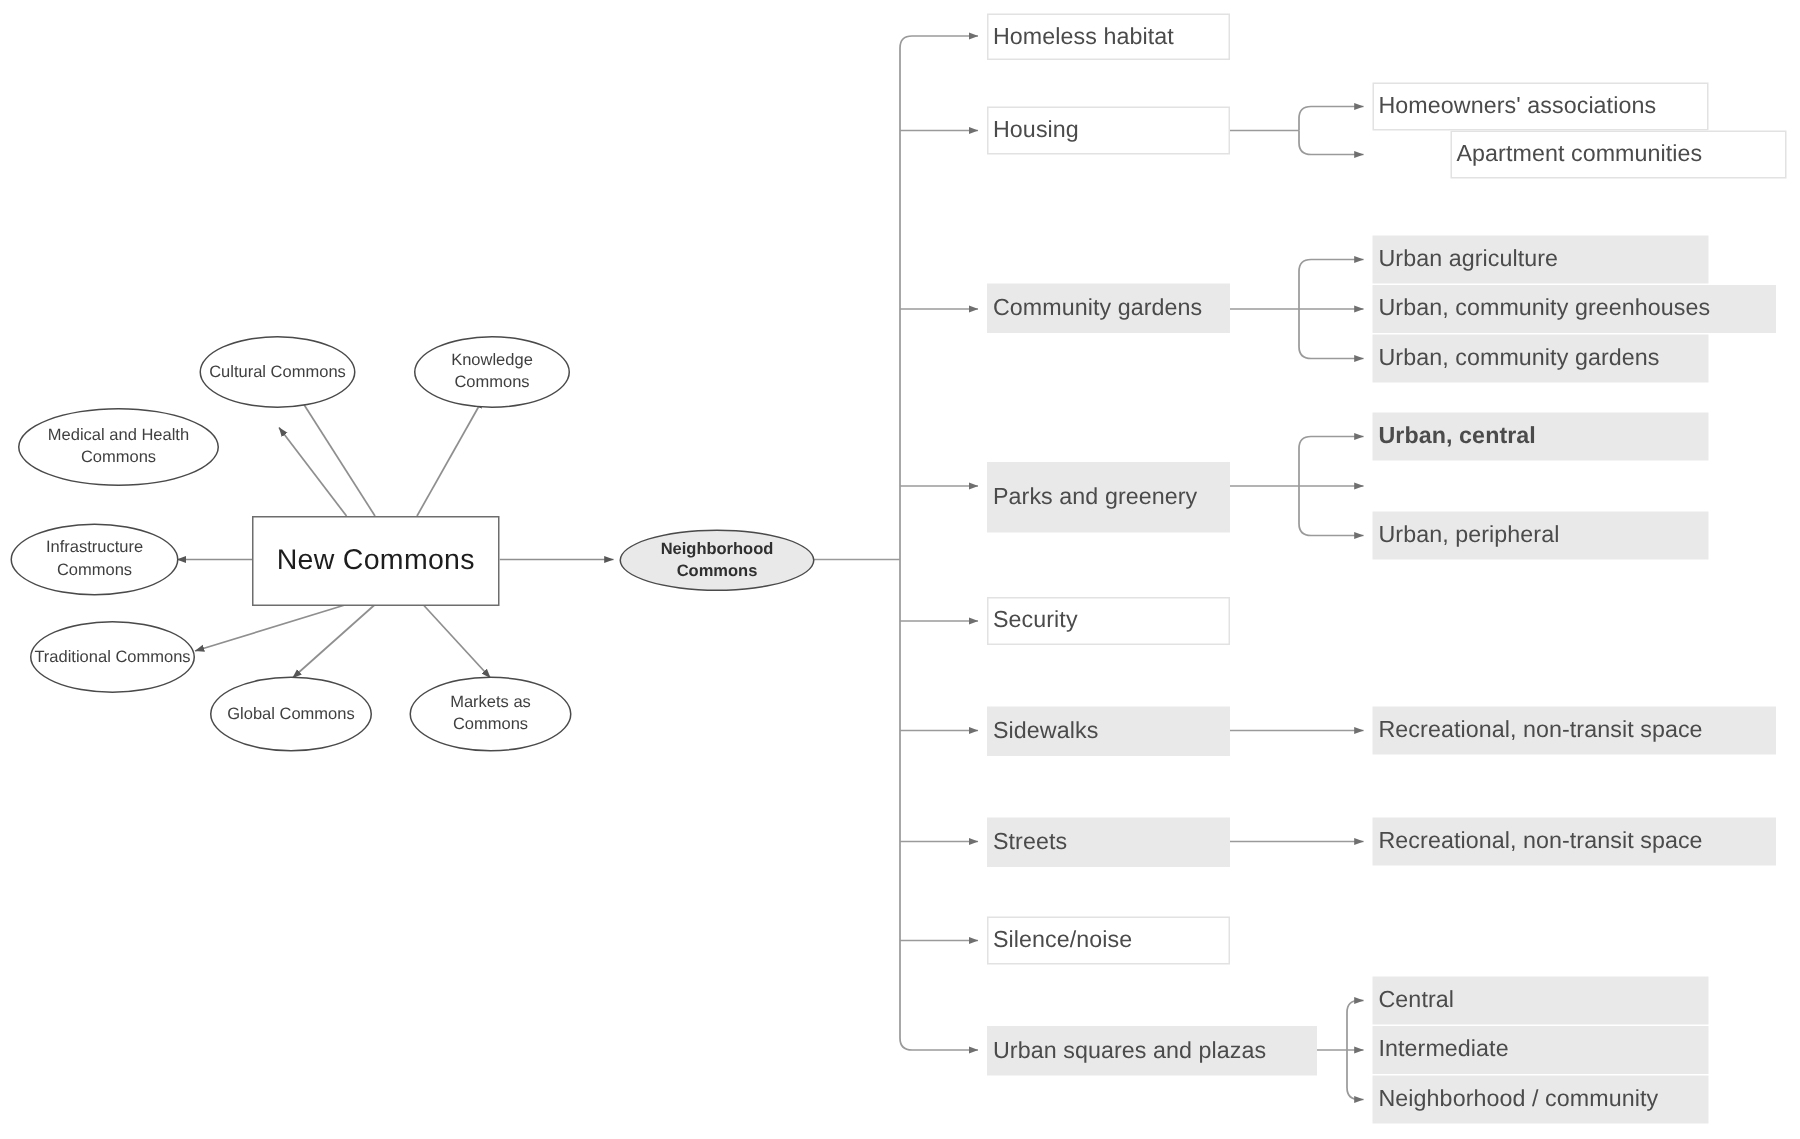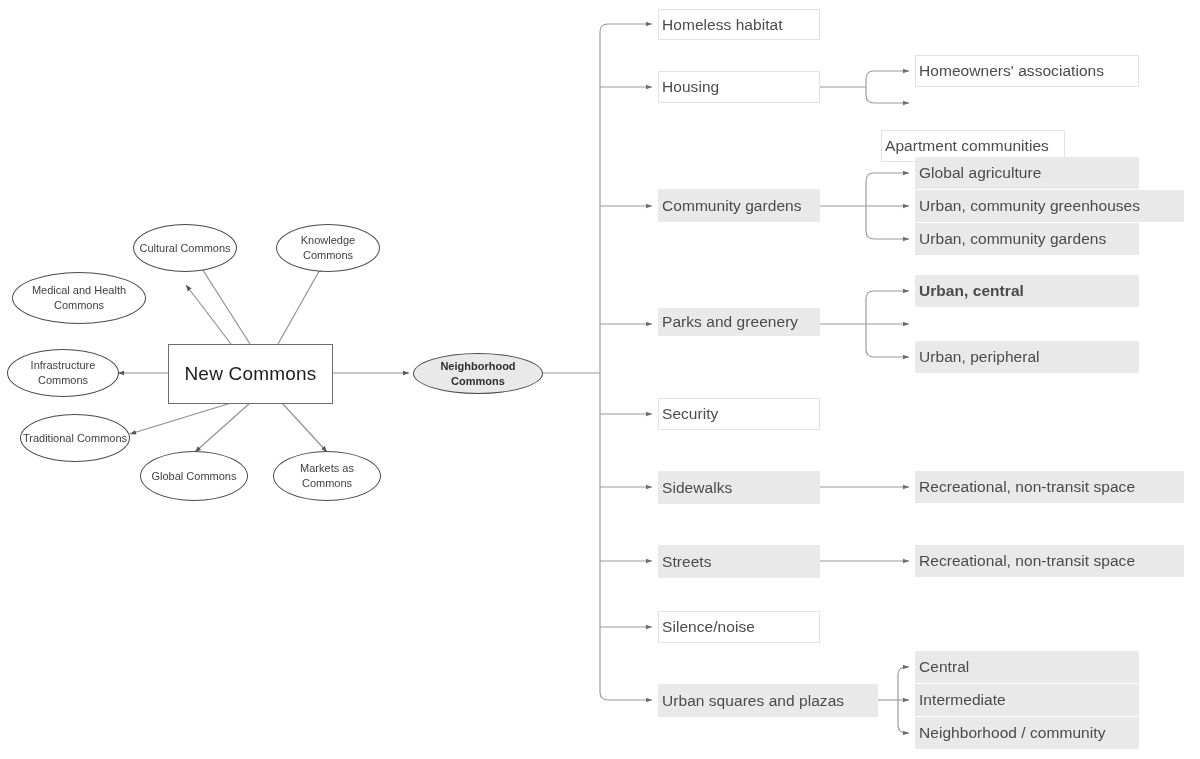--- a/index.html
+++ b/index.html
@@ -125,37 +125,37 @@
   <div class="ellipse filled" style="left:413px;top:353px;width:130px;height:41px;">
     <span>Neighborhood Commons</span>
   </div>
 
   <div class="node boxed" style="left:658px;top:9px;width:162px;height:31px;">Homeless habitat</div>
 
   <div class="node boxed" style="left:658px;top:71px;width:162px;height:32px;">Housing</div>
 
   <div class="node shaded" style="left:658px;top:189px;width:162px;height:33px;">Community gardens</div>
 
-  <div class="node shaded" style="left:658px;top:308px;width:162px;height:28px;">Parks and greenery</div>
+  <div class="node shaded" style="left:658px;top:308px;width:162px;height:47px;">Parks and greenery</div>
 
   <div class="node boxed" style="left:658px;top:398px;width:162px;height:32px;">Security</div>
 
   <div class="node shaded" style="left:658px;top:471px;width:162px;height:33px;">Sidewalks</div>
 
   <div class="node shaded" style="left:658px;top:545px;width:162px;height:33px;">Streets</div>
 
   <div class="node boxed" style="left:658px;top:611px;width:162px;height:32px;">Silence/noise</div>
 
   <div class="node shaded" style="left:658px;top:684px;width:220px;height:33px;">Urban squares and plazas</div>
 
   <div class="node boxed" style="left:915px;top:55px;width:224px;height:32px;">Homeowners' associations</div>
 
-  <div class="node boxed" style="left:881px;top:87px;width:184px;height:32px;margin-top:43px;">Apartment communities</div>
+  <div class="node boxed" style="left:967px;top:87px;width:224px;height:32px;">Apartment communities</div>
 
-  <div class="node shaded" style="left:915px;top:157px;width:224px;height:32px;">Global agriculture</div>
+  <div class="node shaded" style="left:915px;top:157px;width:224px;height:32px;">Urban agriculture</div>
 
   <div class="node shaded" style="left:915px;top:190px;width:269px;height:32px;">Urban, community greenhouses</div>
 
   <div class="node shaded" style="left:915px;top:223px;width:224px;height:32px;">Urban, community gardens</div>
 
   <div class="node shaded" style="left:915px;top:275px;width:224px;height:32px;font-weight:bold;">Urban, central</div>
 
 
   <div class="node shaded" style="left:915px;top:341px;width:224px;height:32px;">Urban, peripheral</div>
 

